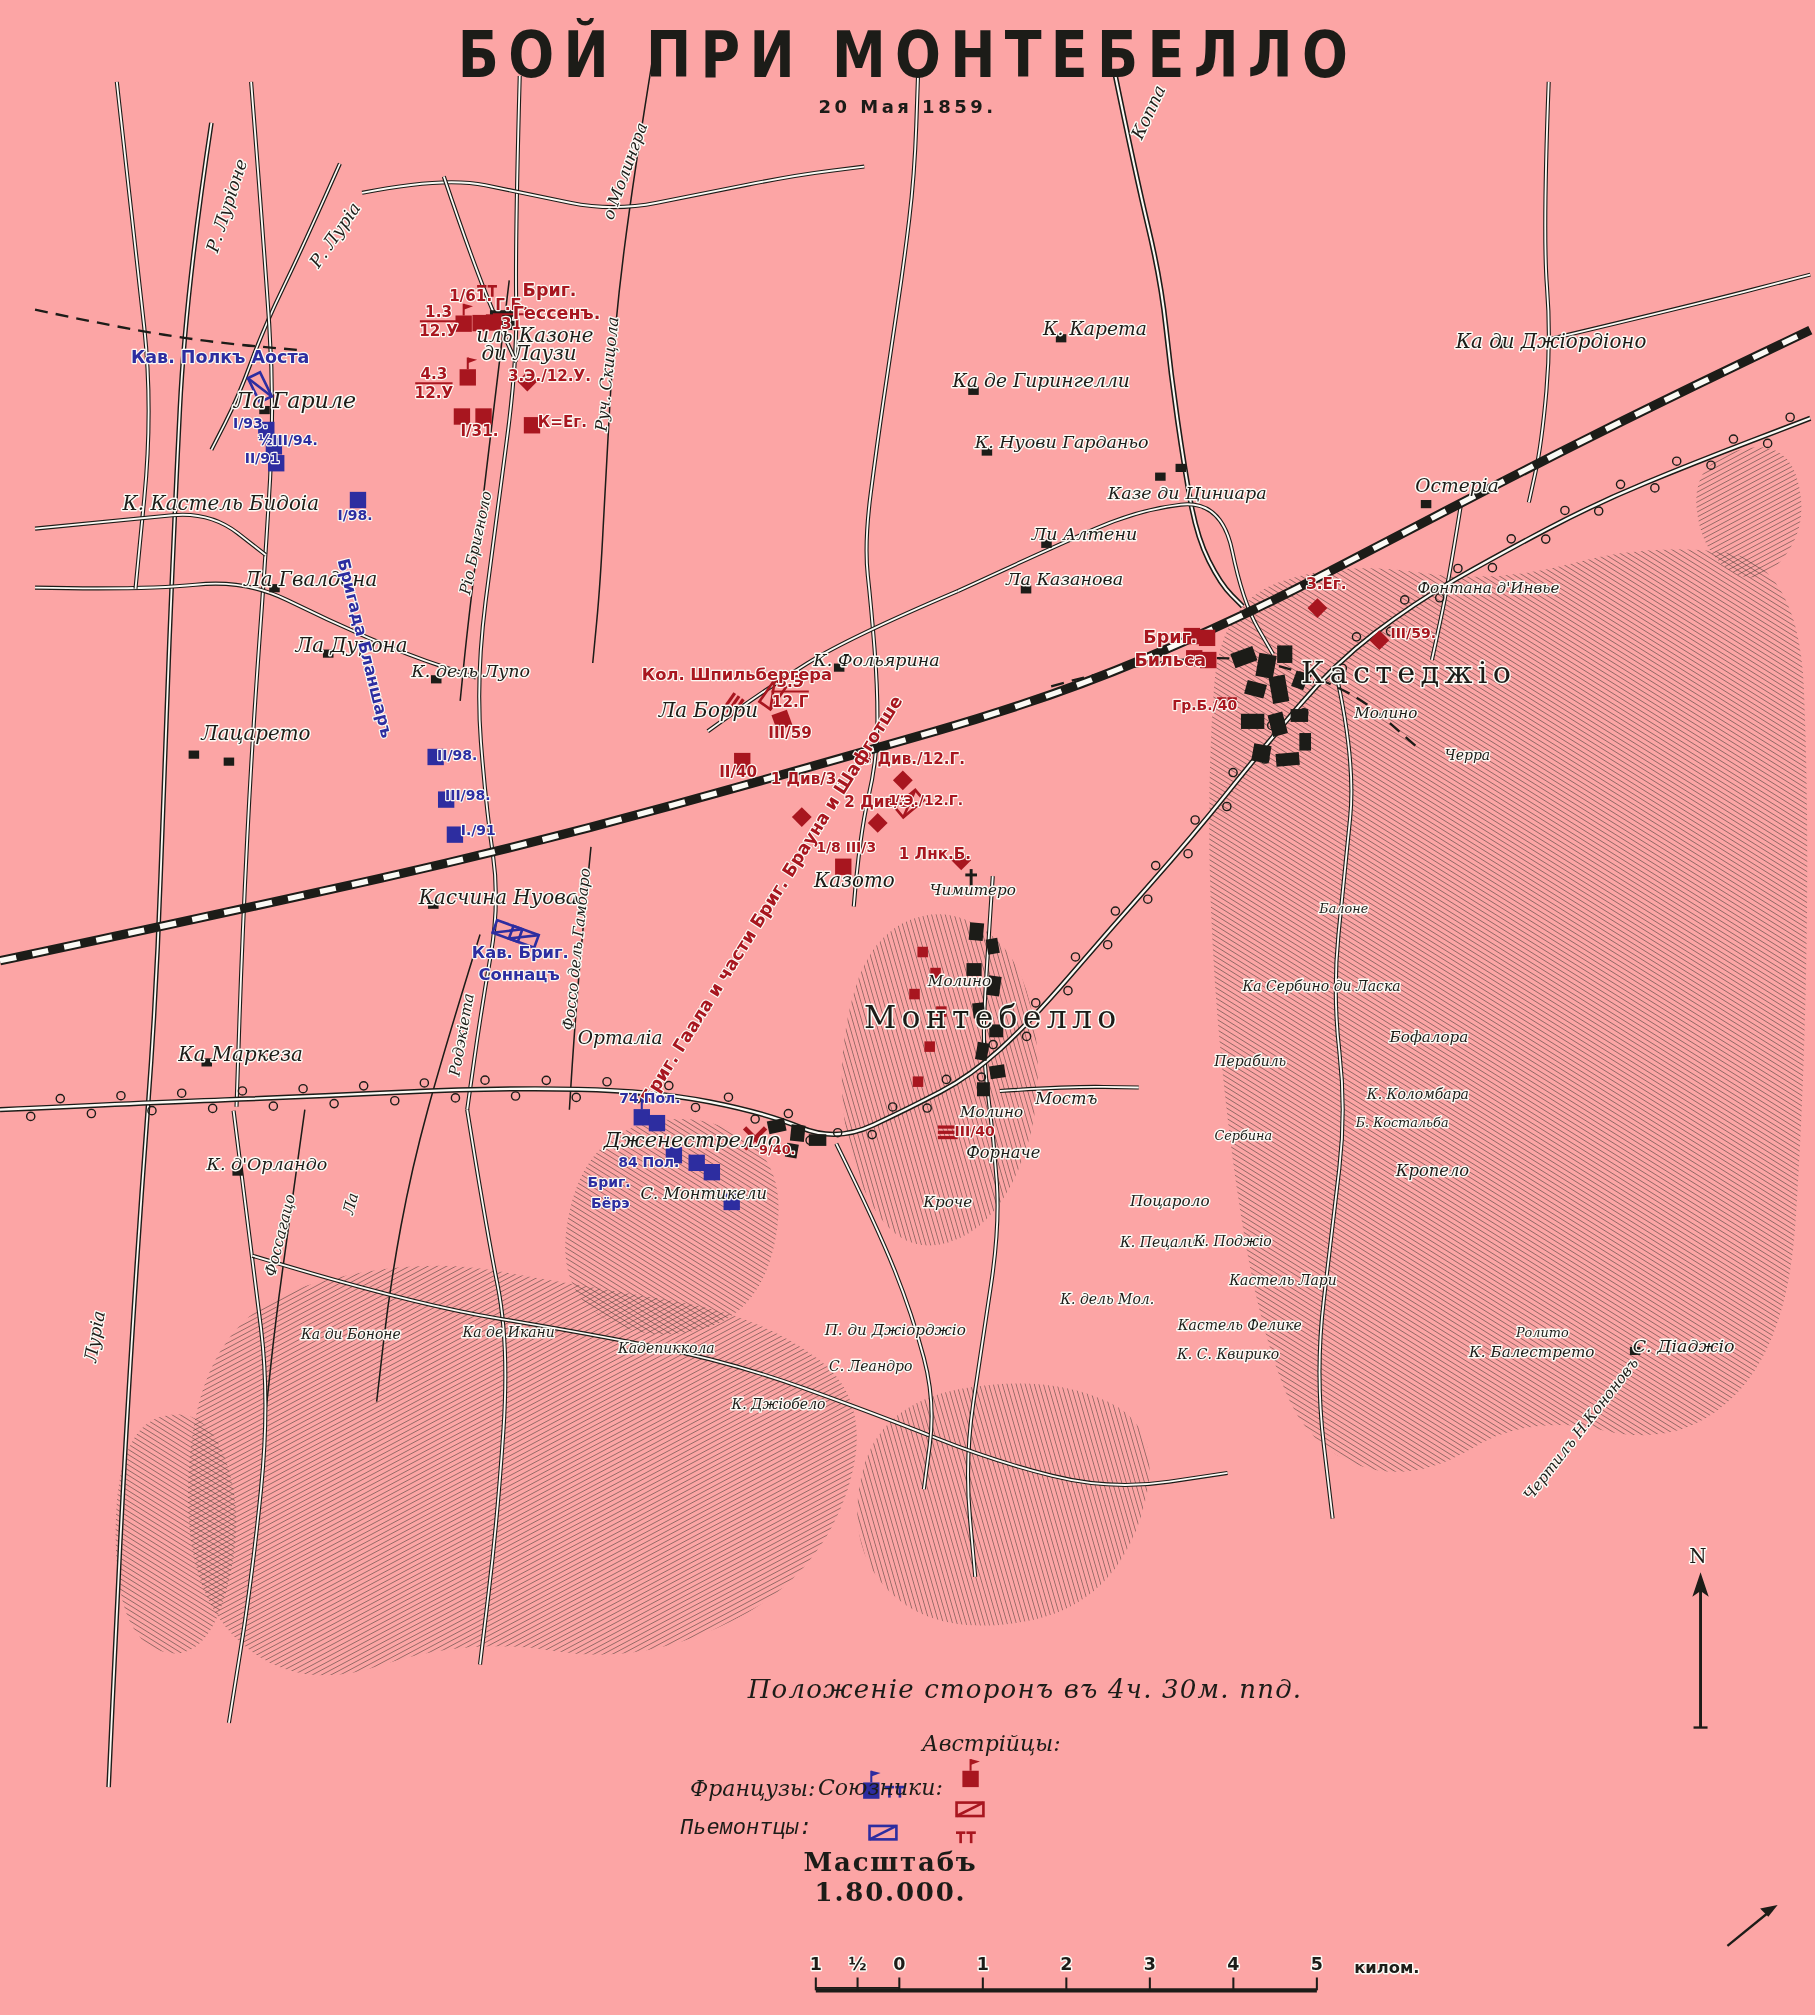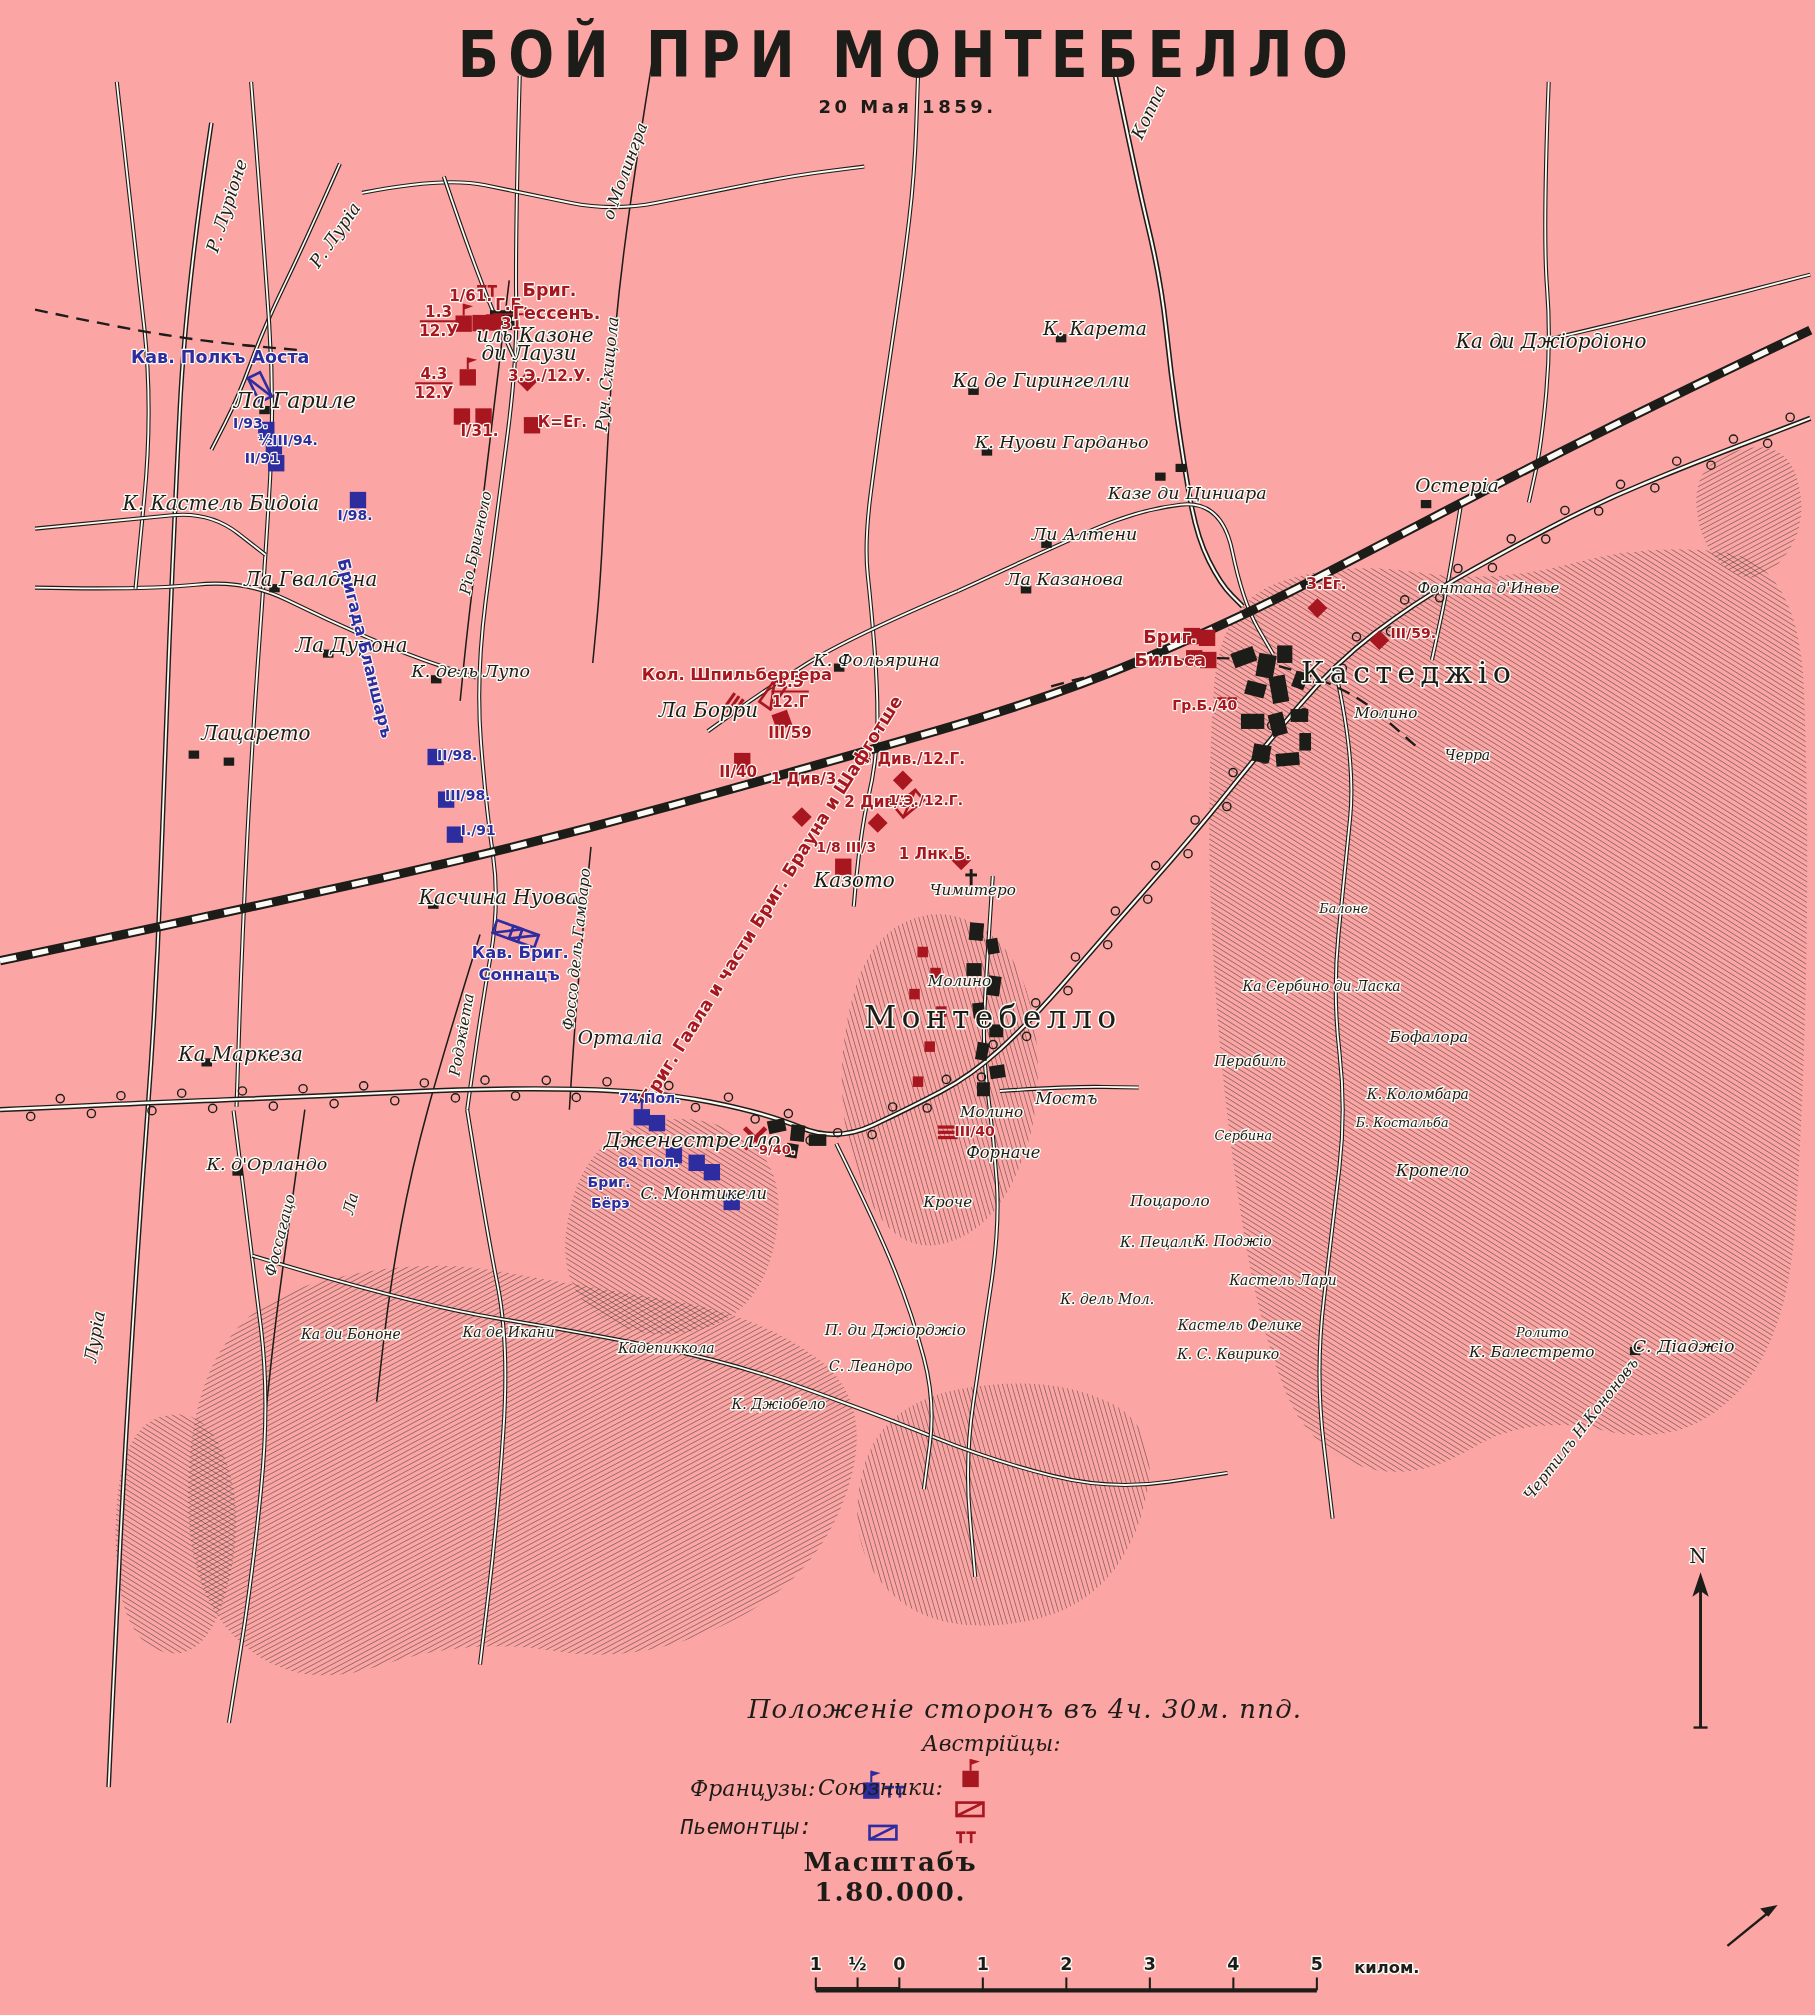--- a/index.html
+++ b/index.html
@@ -624,21 +624,21 @@
         <line x1="1969" y1="3408" x2="1969" y2="3386" stroke="#1c1c18" stroke-width="3.5"></line>
         <text x="1969" y="3374" font-size="30" text-anchor="middle" class="tick" fill="#1c1c18">3</text>
         <line x1="2112" y1="3408" x2="2112" y2="3386" stroke="#1c1c18" stroke-width="3.5"></line>
         <text x="2112" y="3374" font-size="30" text-anchor="middle" class="tick" fill="#1c1c18">4</text>
         <line x1="2255" y1="3408" x2="2255" y2="3386" stroke="#1c1c18" stroke-width="3.5"></line>
         <text x="2255" y="3374" font-size="30" text-anchor="middle" class="tick" fill="#1c1c18">5</text>
         <text x="2319" y="3378" font-size="28" text-anchor="start" class="tick" fill="#1c1c18">килом.</text>
       </g>
     </svg>
 
-  <div class="abs leg-head" style="left:724px;top:1674px;width:602px;margin-top:20px;">Положеніе сторонъ въ 4ч. 30м. ппд.</div>
+  <div class="abs leg-head" style="left:724px;top:1674px;width:602px;">Положеніе сторонъ въ 4ч. 30м. ппд.</div>
   <div class="abs leg-col" style="left:818px;top:1733px;margin-top:42px;">Союзники:</div>
   <div class="abs leg-col" style="left:922px;top:1731px;font-style:italic;">Австрійцы:</div>
   <div class="abs leg-row" style="left:690px;top:1776px;width:117px;">Французы:</div>
   <div class="abs leg-row" style="left:680px;top:1816px;width:128px;font-family:Liberation Mono, monospace;">Пьемонтцы:</div>
 
   <div class="abs scale-caption" style="left:727px;top:1847px;width:327px;">Масштабъ 1.80.000.</div>
 
 </div>
 
 

